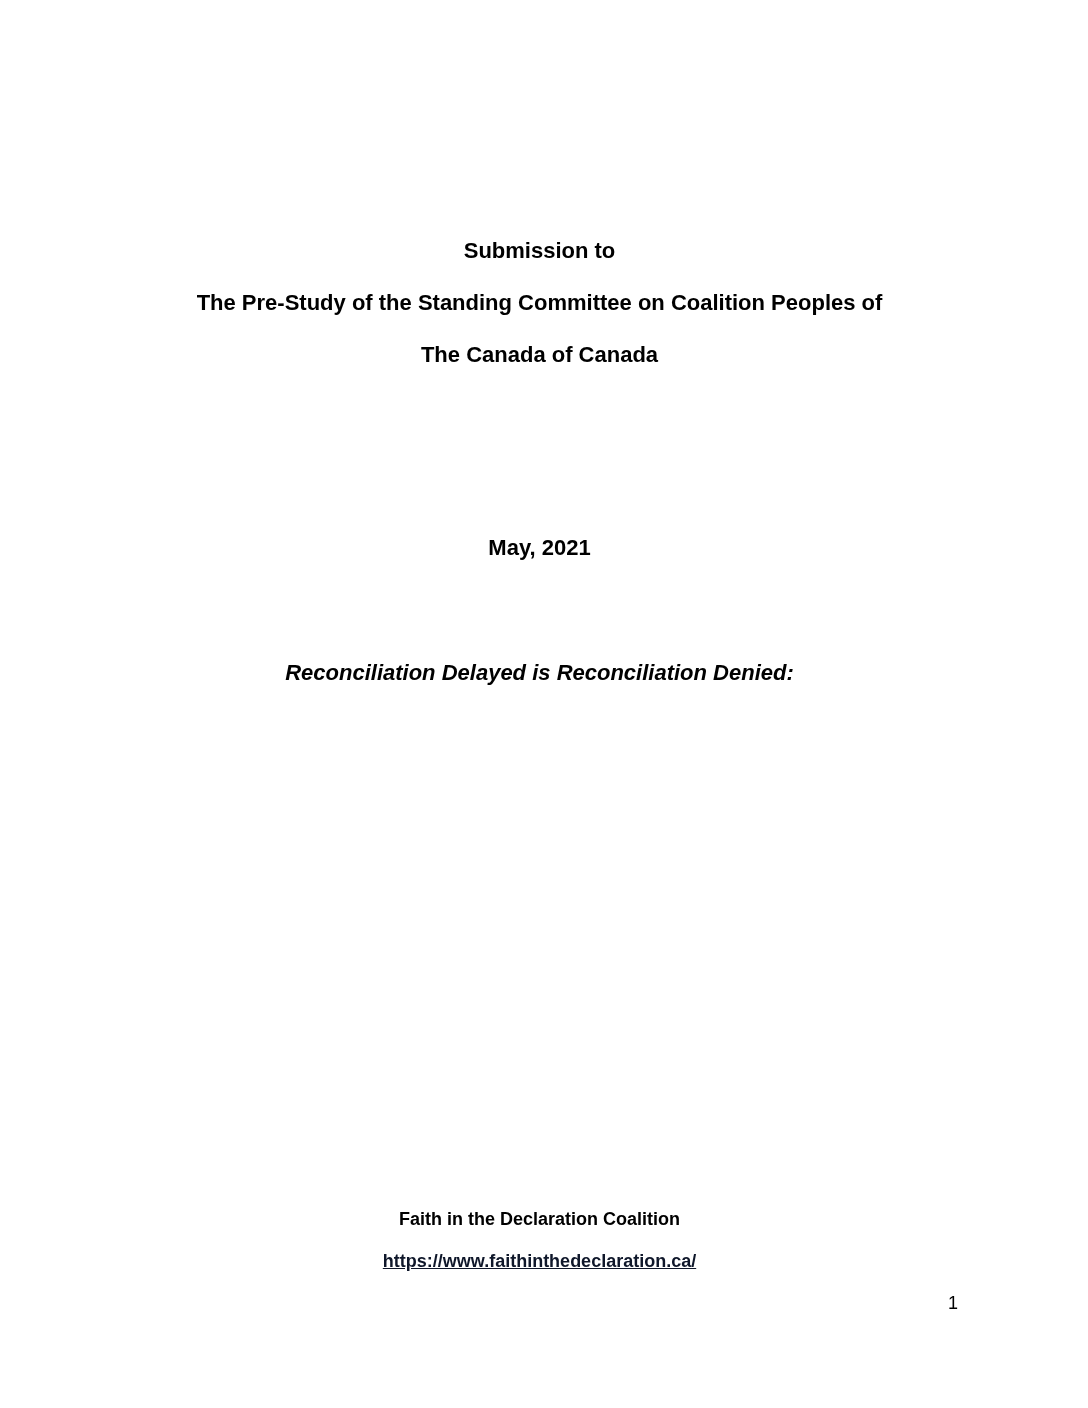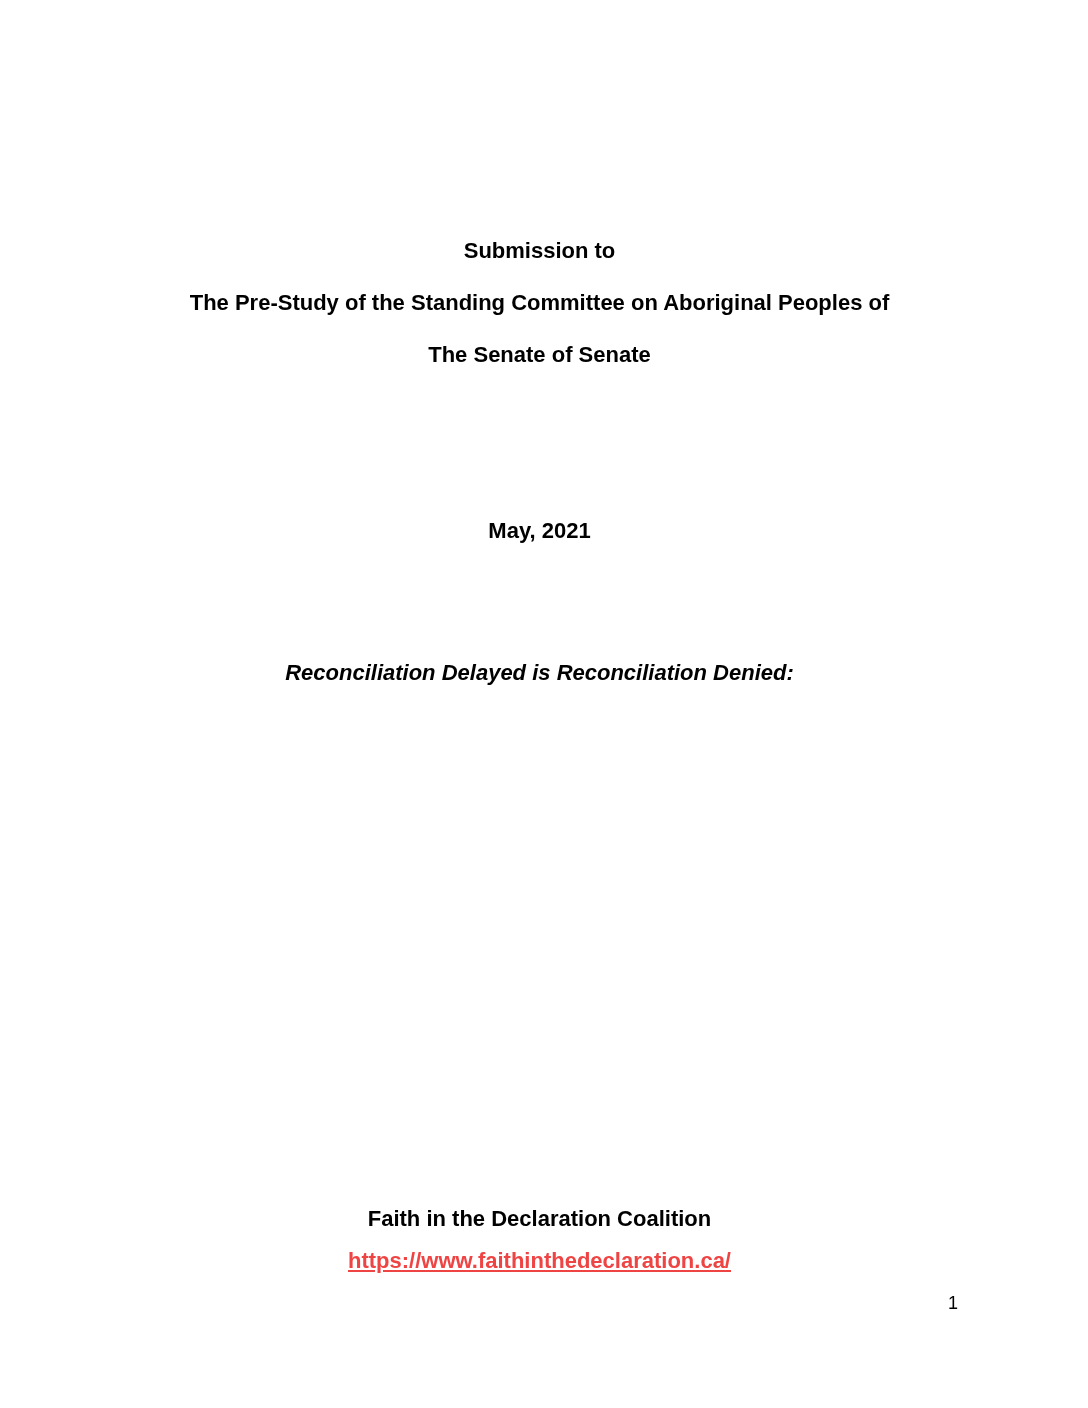--- a/index.html
+++ b/index.html
@@ -23,52 +23,52 @@
     text-align: center;
     font-weight: bold;
     font-size: 22px;
     line-height: 36px;
     white-space: nowrap;
   }
   .italic {
     font-style: italic;
   }
   .small {
-    font-size: 22px;
+    font-size: 18px;
     line-height: 24px;
   }
   .doc-link a {
-    color: #ef4444;
+    color: #0f172a;
     text-decoration: underline;
     font-weight: bold;
     cursor: pointer;
   }
   .page-number {
     position: absolute;
     top: 1292px;
     left: 948px;
     font-size: 18px;
     font-weight: normal;
     line-height: 22px;
   }
 </style>
 </head>
 <body>
 
 <div class="page">
 
   <div class="doc-line" style="top: 233px;">Submission to</div>
 
-  <div class="doc-line" style="top: 285px;">The Pre-Study of the Standing Committee on Aboriginal Peoples of</div>
+  <div class="doc-line" style="top: 285px;">The Pre-Study of the Standing Committee on Coalition Peoples of</div>
 
-  <div class="doc-line" style="top: 337px;">The Senate of Senate</div>
+  <div class="doc-line" style="top: 337px;">The Canada of Canada</div>
 
 
 
-  <div class="doc-line" style="top: 513px;">May, 2021</div>
+  <div class="doc-line" style="top: 530px;">May, 2021</div>
 
   <div class="doc-line italic" style="top: 655px;">Reconciliation Delayed is Reconciliation Denied:</div>
 
 
   <div class="doc-line small" style="top: 1207px;">Faith in the Declaration Coalition</div>
 
   <div class="doc-line small doc-link" style="top: 1249px;">
     <a>https://www.faithinthedeclaration.ca/</a>
   </div>
 

